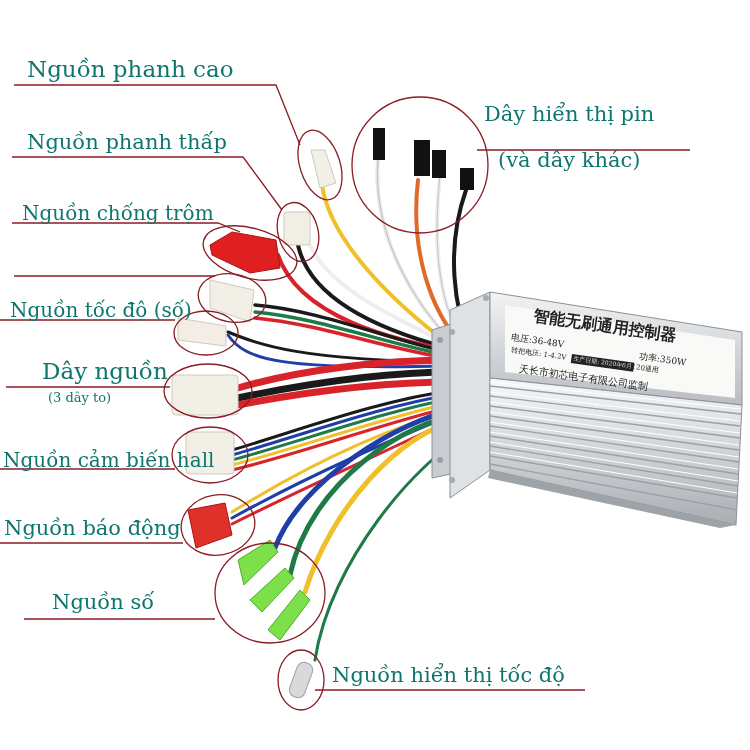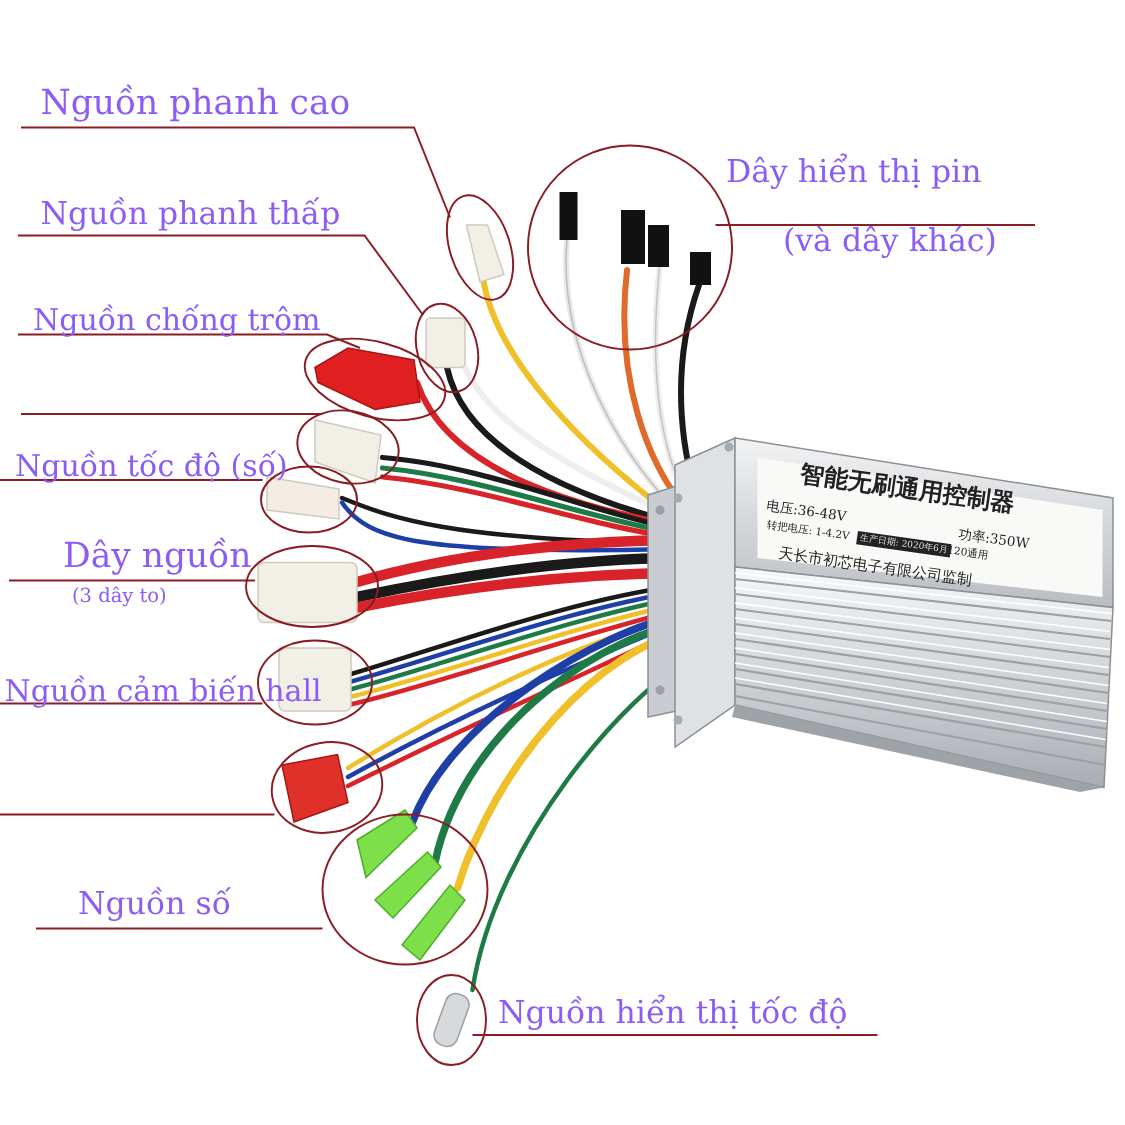--- a/index.html
+++ b/index.html
@@ -1,21 +1,21 @@
 <!DOCTYPE html>
 <html><head>
   <meta charset="utf-8">
   <style>
     html, body { margin: 0; padding: 0; background: #ffffff; }
     body { width: 750px; height: 750px; position: relative; overflow: hidden; font-family: "DejaVu Serif", serif; }
     .stage { position: absolute; left: 0; top: 0; width: 750px; height: 750px; }
     svg.art { position: absolute; left: 0; top: 0; width: 750px; height: 750px; }
     .label {
       position: absolute;
-      color: #8b5cf6;
+      color: #0f766e;
       font-family: "DejaVu Serif", "Liberation Serif", serif;
       white-space: nowrap;
       line-height: 1;
     }
     .lbl-lg { font-size: 23px; }
     .lbl-md { font-size: 21px; text-align: center; }
     .lbl-sm { font-size: 20px; }
     .lbl-xs { font-size: 13px; }
     .ctrl-text {
       position: absolute;
@@ -186,24 +186,25 @@
     </g>
   </svg>
 
   <div class="label lbl-lg" style="left:27px; top:58px;">Nguồn  phanh cao</div>
   <div class="label lbl-md" style="left:27px; top:132px;">Nguồn  phanh thấp</div>
   <div class="label lbl-sm" style="left:22px; top:203px;">Nguồn  chống trộm</div>
   <div class="label lbl-sm" style="left:10px; top:300px;">Nguồn  tốc độ (số)</div>
   <div class="label lbl-lg" style="left:22px; top:360px;margin-left:20px;">Dây nguồn</div>
   <div class="label lbl-xs" style="left:48px; top:391px;">(3 dây to)</div>
   <div class="label lbl-sm" style="left:3px; top:450px;">Nguồn  cảm biến hall</div>
+  <div class="label lbl-md" style="left:4px; top:518px;">Nguồn  báo động</div>
   <div class="label lbl-md" style="left:52px; top:592px;">Nguồn  số</div>
   <div class="label lbl-md" style="left:332px; top:665px;">Nguồn  hiển thị tốc độ</div>
   <div class="label lbl-md" style="left:484px; top:104px;">Dây hiển thị pin</div>
-  <div class="label lbl-md" style="left:522px; top:150px;">(và dây khác)</div>
+  <div class="label lbl-md" style="left:498px; top:150px;">(và dây khác)</div>
 
   <div class="ctrl-text" style="left:535px; top:306px; font-size:16px; font-weight:bold; transform:rotate(8deg);">智能无刷通用控制器</div>
   <div class="ctrl-text" style="left:512px; top:331px; font-size:9px; transform:rotate(8deg);">电压:36-48V</div>
   <div class="ctrl-text" style="left:640px; top:350px; font-size:9px; transform:rotate(8deg);">功率:350W</div>
   <div class="ctrl-text" style="left:512px; top:345px; font-size:7px; transform:rotate(8deg);">转把电压: 1-4.2V</div>
   <div class="ctrl-text" style="left:598px; top:357px; font-size:7px; transform:rotate(8deg);">相位角:60/120通用</div>
   <div class="ctrl-text" style="left:572px; top:354px; font-size:6px; background:#222; color:#ddd; padding:0 2px; transform:rotate(8deg);">生产日期: 2020年6月</div>
   <div class="ctrl-text" style="left:520px; top:362px; font-size:10px; transform:rotate(8deg);">天长市初芯电子有限公司监制</div>
 
 </div>

